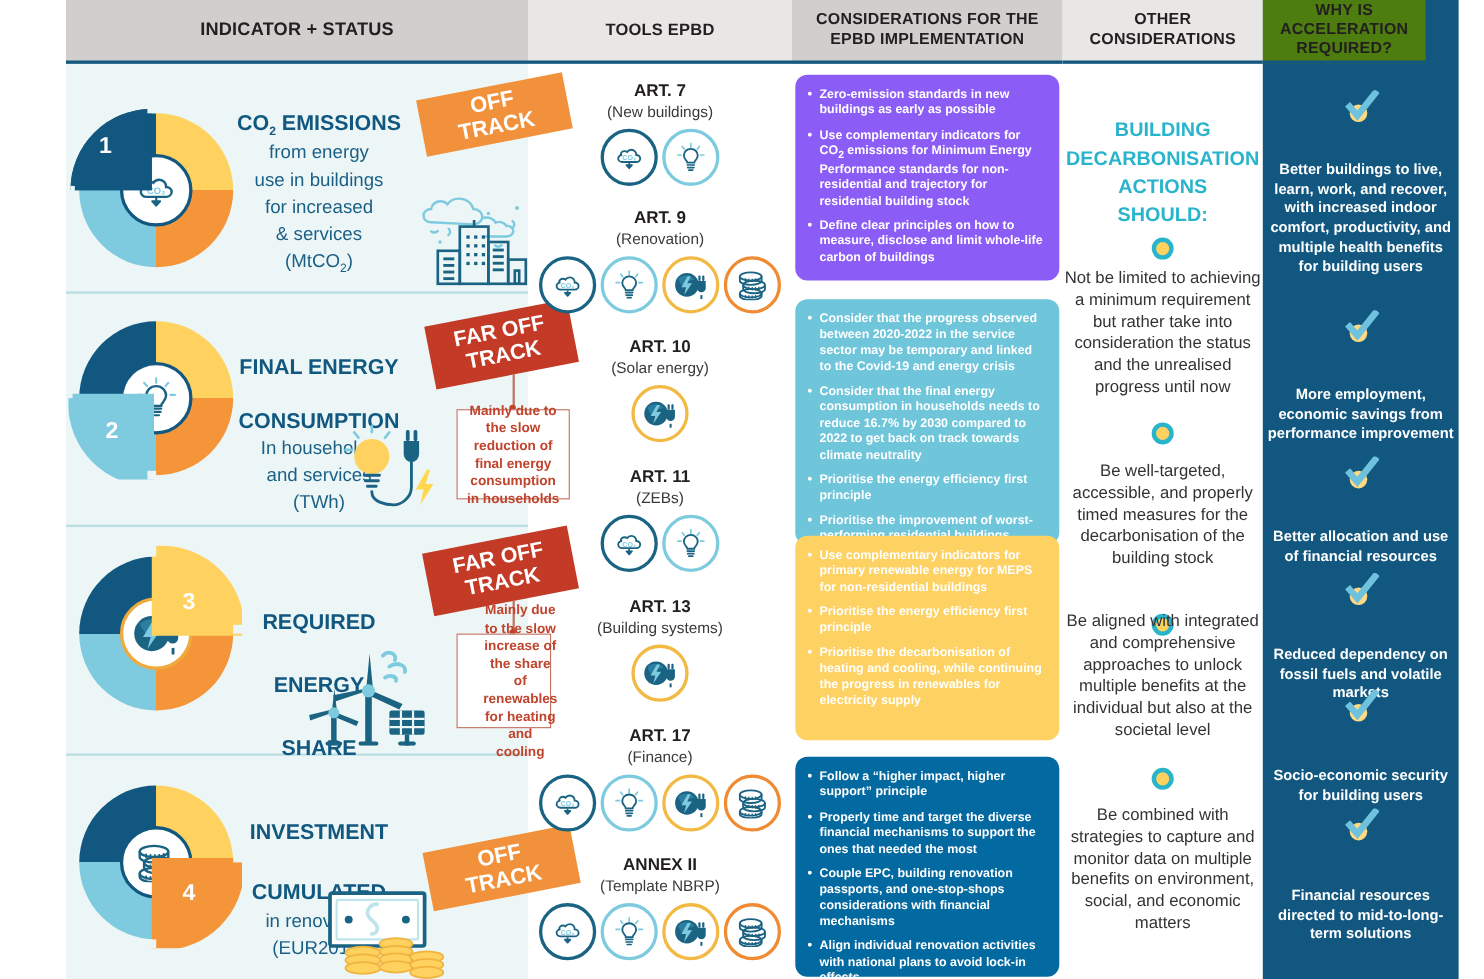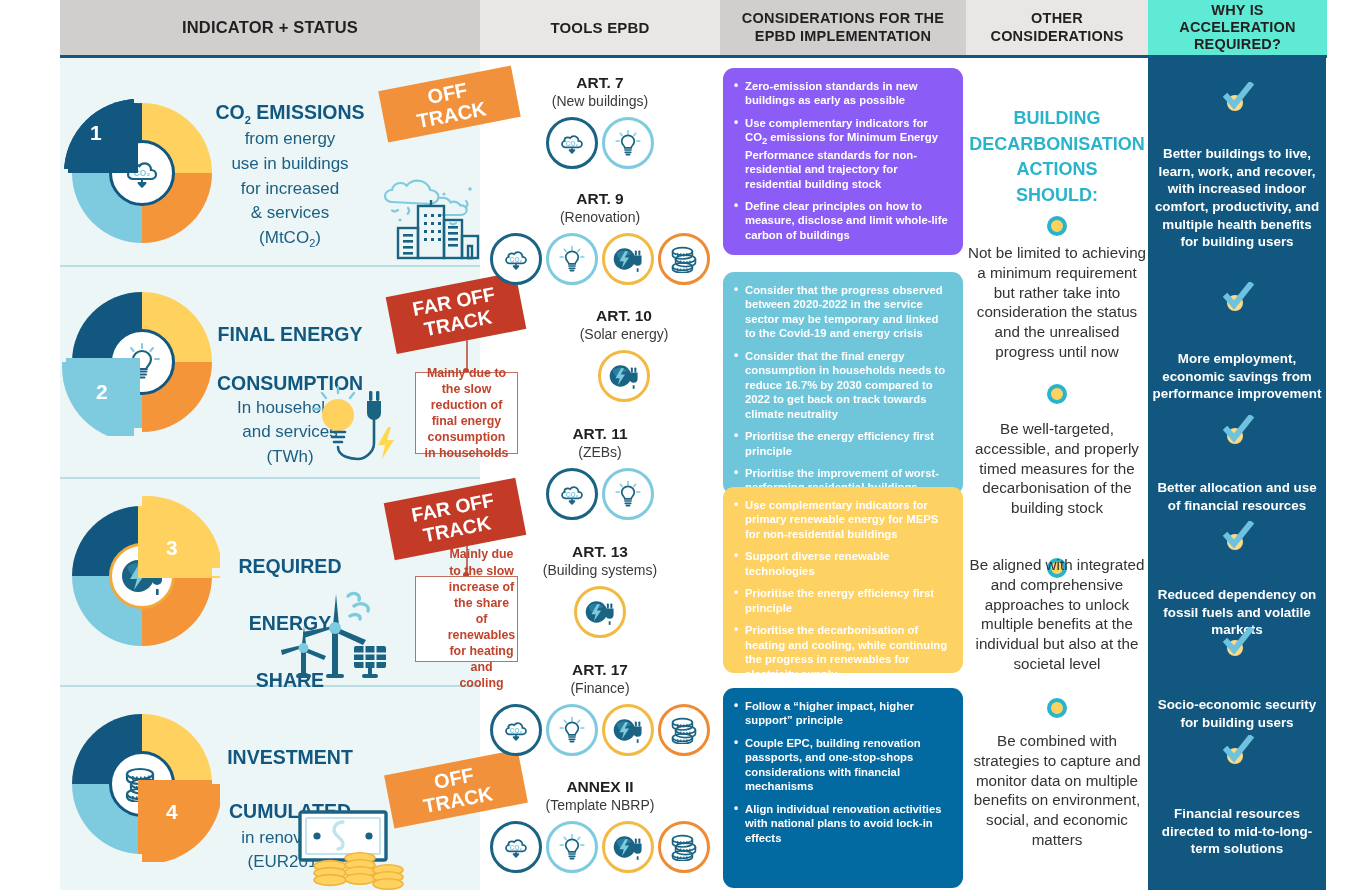--- a/index.html
+++ b/index.html
@@ -24,21 +24,21 @@
   .hdr {
     position:absolute; top:0; height:58px;
     display:flex; align-items:center; justify-content:center; text-align:center;
     font-weight:bold; color:#231f20; letter-spacing:.2px;
     border-bottom: 3px solid #11577f;
   }
   #hdr1 { left:60px;  width:420px;  background:#d0cfce; font-size:16.5px; }
   #hdr2 { left:480px; width:240px;  background:#e8e7e6; font-size:15px; }
   #hdr3 { left:720px; width:246px;  background:#d0cfce; font-size:14.5px; line-height:1.18; padding:0 6px;}
   #hdr4 { left:966px; width:182px;  background:#e8e7e6; font-size:14.5px; line-height:1.18; }
-  #hdr5 { left:1148px;width:179px;  background:#5eead4; font-size:14.5px; line-height:1.18; }
+  #hdr5 { left:1148px;width:148px;  background:#4d7c0f; font-size:14.5px; line-height:1.18; }
   .hdr span { display:block; }
   .rowdiv { position:absolute; left:60px; width:420px; height:2px; background:#b9dde2; }
 
   .donut-wrap { position:absolute; }
   .donut {
     position:relative; width:140px; height:140px; border-radius:50%;
     background: conic-gradient(
       #ffd25f 0deg 90deg,
       #f5953a 90deg 180deg,
       #7ecbe0 180deg 270deg,
@@ -350,21 +350,21 @@
     <div class="big" style="line-height:1.65">REQUIRED</div>
     <div class="big" style="line-height:1.65">ENERGY</div>
     <div class="big" style="line-height:1.65">SHARE</div>
   </div>
 
   <div class="stamp faroff" style="left:388px; top:490px; width:134px; height:58px; transform:rotate(-11deg);">
     <span style="padding:0 10px">FAR OFF TRACK</span>
   </div>
   <div class="callout-stem" style="left:466px; top:546px; height:30px;"></div>
   <div class="callout-dot" style="left:463px; top:572px;"></div>
-  <div class="callout" style="left:415px; top:576px; width:103px; height:86px;padding-left:38px;">
+  <div class="callout" style="left:415px; top:576px; width:86px; height:86px;padding-left:38px;">
     <span>Mainly due to the slow increase of the share of renewables for heating and cooling</span>
   </div>
 
   <svg class="illus" style="left:276px; top:582px;" width="112" height="96" viewBox="0 0 112 96">
     <g stroke="#7ecbe0" stroke-width="3.4" stroke-linecap="round" fill="none">
       <path d="M72 14c5-5 13-2 11 4M78 24c7-5 16-1 14 5M74 34c5-3 11-1 10 3"></path>
     </g>
 
     <g fill="#1b6383">
       <path d="M60 12l3 32-6 0z"></path>
@@ -548,21 +548,21 @@
               <rect x="12" y="30" width="1.5" height="3.4"></rect>
               <rect x="16" y="30.5" width="1.5" height="3.4"></rect>
               <rect x="20" y="30.6" width="1.5" height="3.4"></rect>
               <rect x="24" y="30.2" width="1.5" height="3.4"></rect>
             </g>
           </svg>
       </div>
     </div>
   </div>
 
-  <div class="tool-block" style="top:307px;margin-left:24px;">
+  <div class="tool-block" style="top:307px;">
     <div class="tool-title">ART. 10</div>
     <div class="tool-sub">(Solar energy)</div>
     <div class="icon-row">
       <div class="cicon ren">
         <svg width="34" height="30" viewBox="0 0 46 42">
             <circle cx="18" cy="21" r="15" fill="#1b6383"></circle>
             <path d="M7 13c7-6 16-5 21 1-6 1-12 3-16 8-3-3-4-6-5-9z" fill="#2a7ea0"></path>
             <path d="M19 10l-8 14h6l-2.5 10 10-15h-6l4.5-9z" fill="#7ecbe0"></path>
             <g fill="#1b6383">
               <path d="M31 16h11v9a5.5 5.5 0 0 1-11 0z"></path>
@@ -761,29 +761,29 @@
       <li>Consider that the progress observed between 2020-2022 in the service sector may be temporary and linked to the Covid-19 and energy crisis</li>
       <li>Consider that the final energy consumption in households needs to reduce 16.7% by 2030 compared to 2022 to get back on track towards climate neutrality</li>
       <li>Prioritise the energy efficiency first principle</li>
       <li>Prioritise the improvement of worst-performing residential buildings</li>
     </ul>
   </div>
 
   <div class="cbox" id="cbox3" style="top:487px; height:186px;">
     <ul>
       <li>Use complementary indicators for primary renewable energy for MEPS for non-residential buildings</li>
-      <li>Support diverse renewable technologies</li>
       <li>Prioritise the energy efficiency first principle</li>
       <li>Prioritise the decarbonisation of heating and cooling, while continuing the progress in renewables for electricity supply</li>
     </ul>
   </div>
 
   <div class="cbox" id="cbox4" style="top:688px; height:200px;">
     <ul>
       <li>Follow a “higher impact, higher support” principle</li>
+      <li>Properly time and target the diverse financial mechanisms to support the ones that needed the most</li>
       <li>Couple EPC, building renovation passports, and one-stop-shops considerations with financial mechanisms</li>
       <li>Align individual renovation activities with national plans to avoid lock-in effects</li>
 
     </ul>
   </div>
 
   <div class="oc-title" style="top:106px;">
     <div>BUILDING</div>
     <div>DECARBONISATION</div>
     <div>ACTIONS</div>

